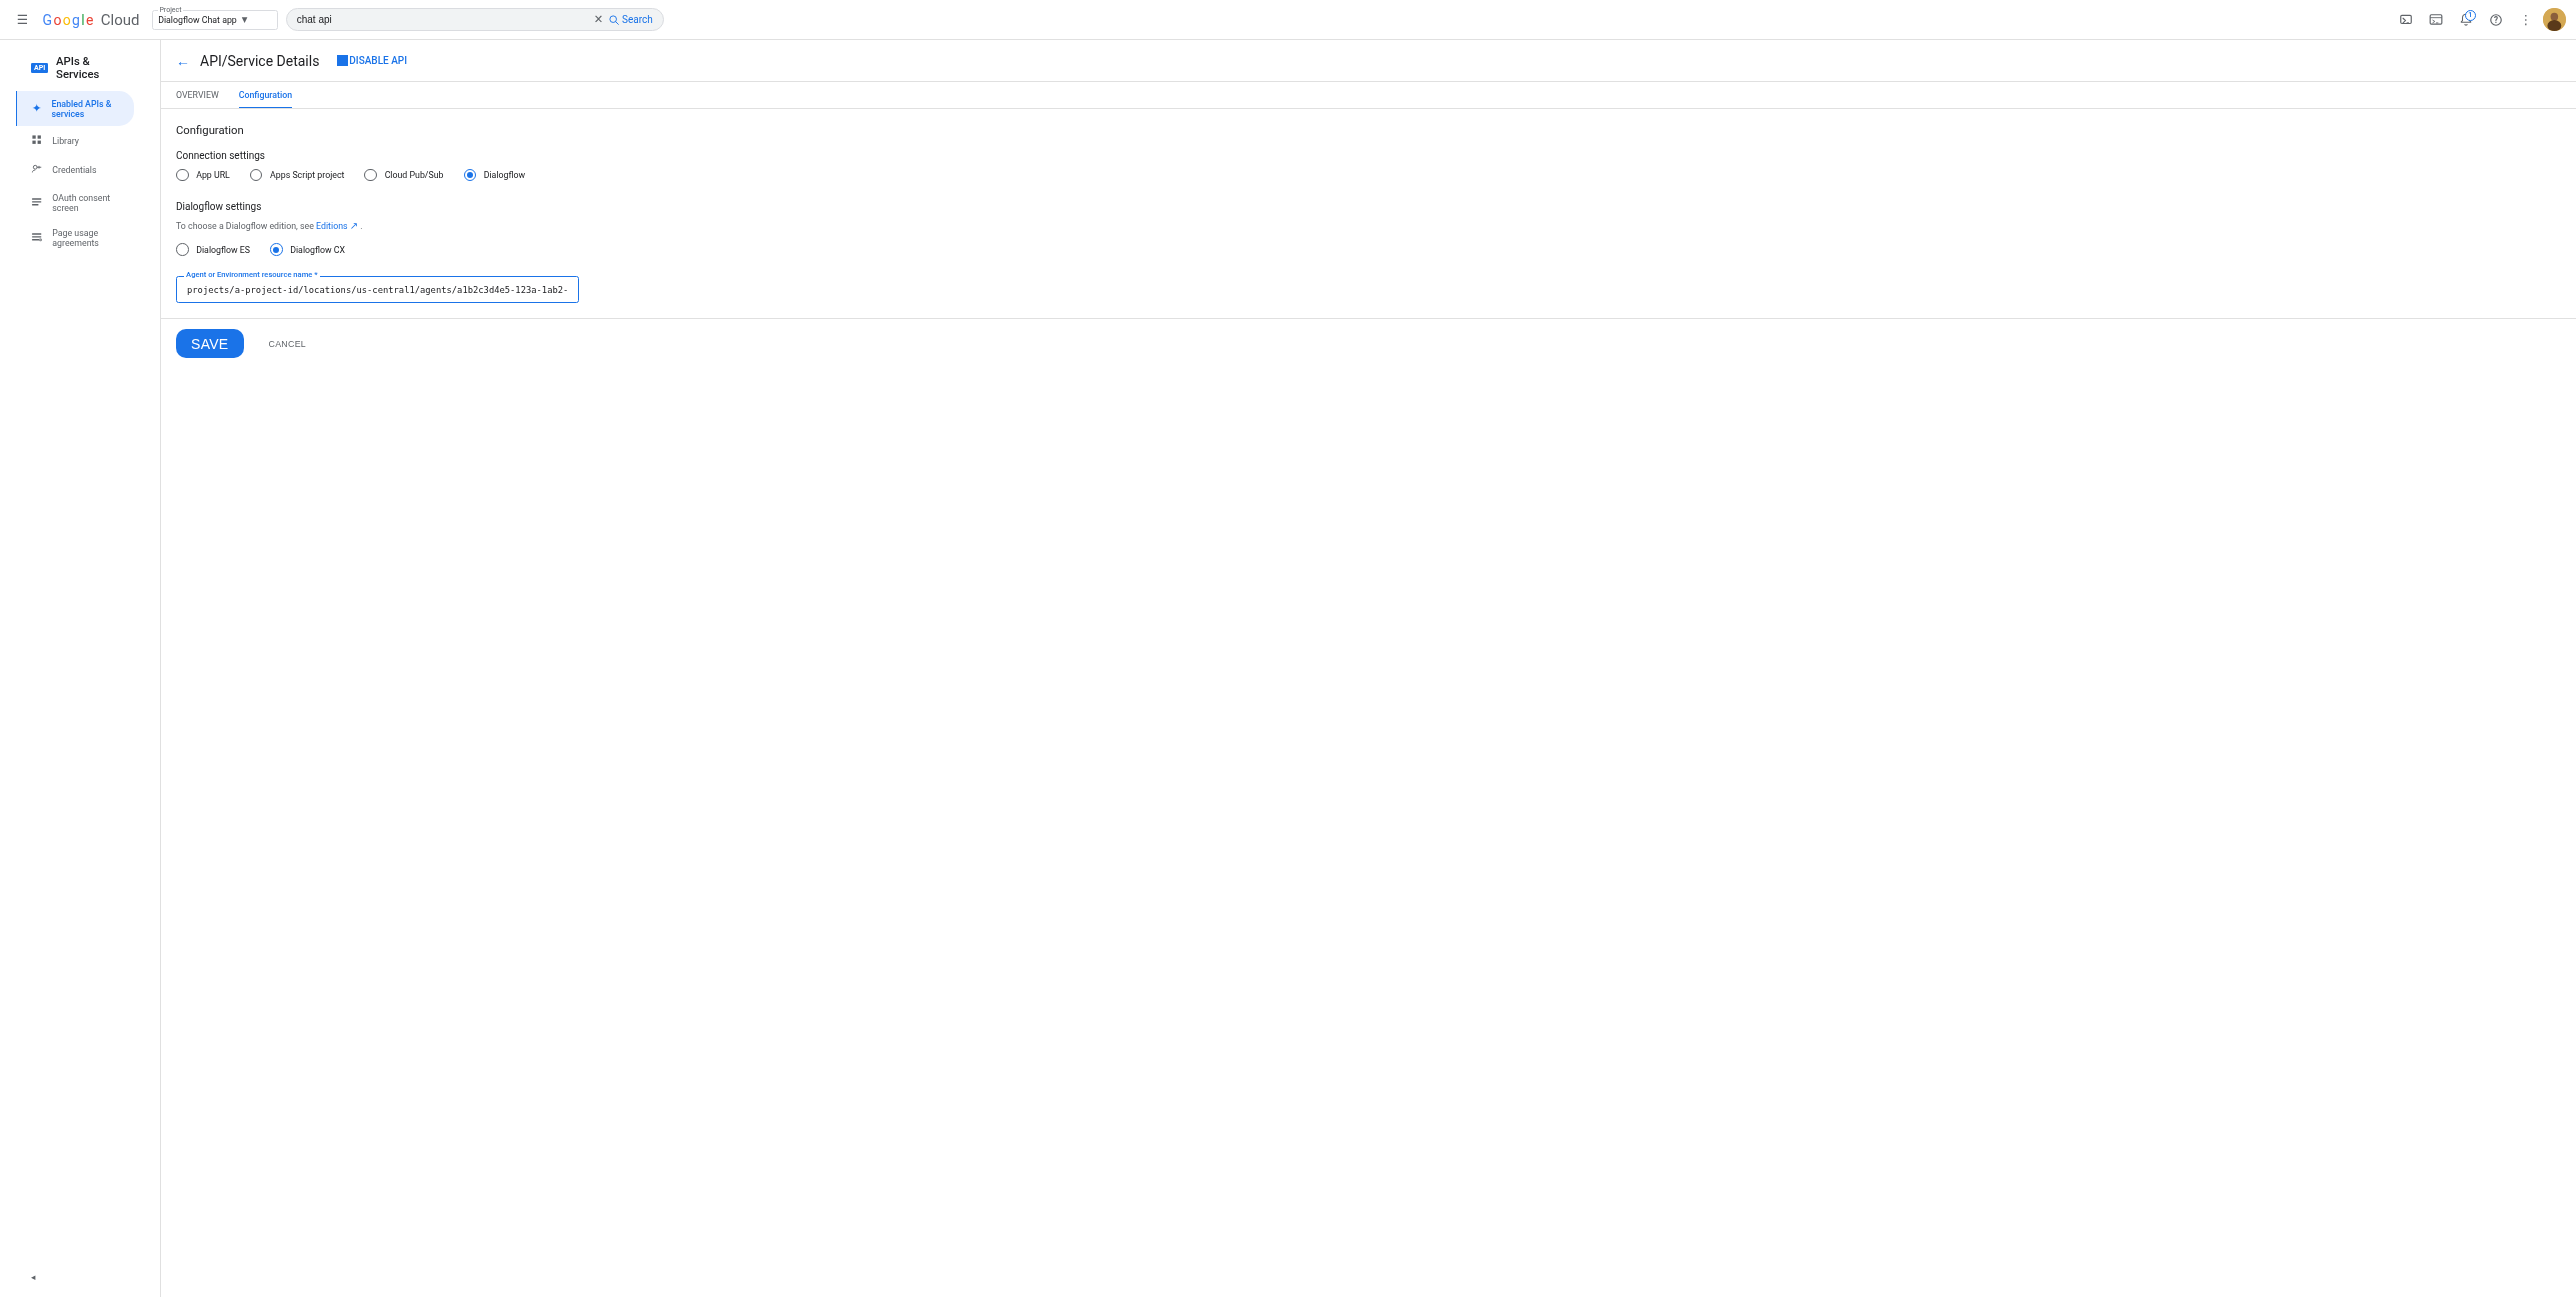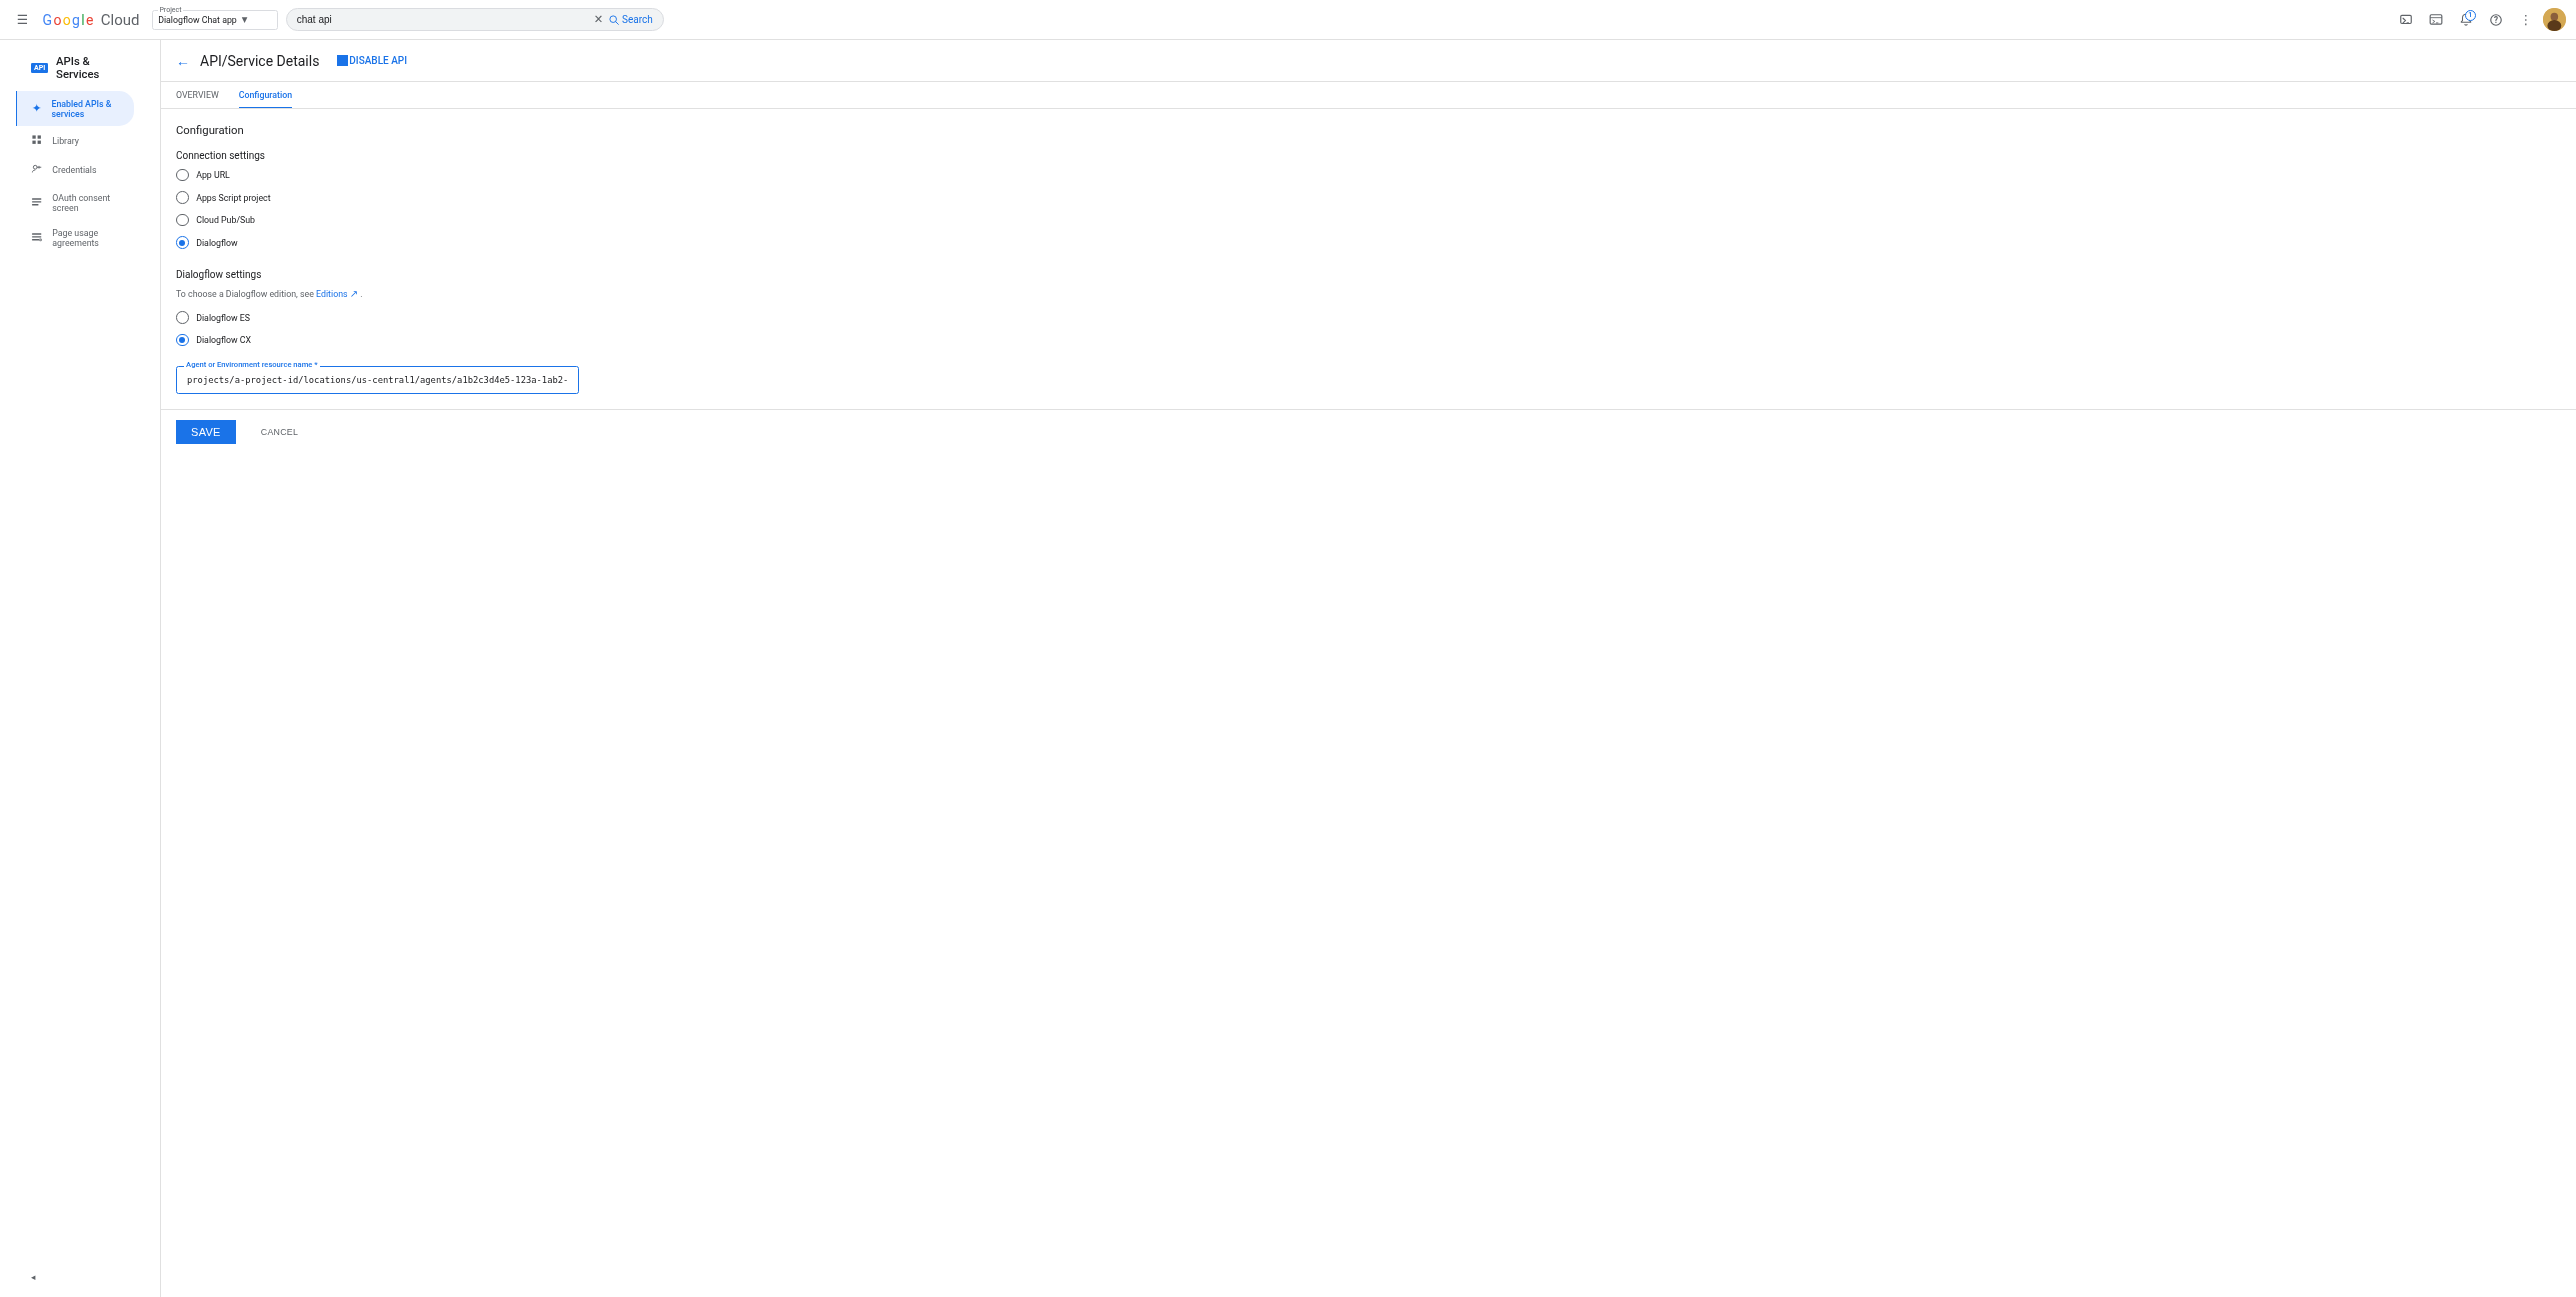--- a/index.html
+++ b/index.html
@@ -62,41 +62,41 @@
 
     .tab-bar { display: flex; border-bottom: 0.6px solid #e0e0e0; padding: 0 15px; }
     .tab { padding: 7.6px 0; margin-right: 20px; font-size: 8.8px; color: #5f6368; cursor: pointer; border-bottom: 1.9px solid transparent; }
     .tab.active { color: #1a73e8; border-bottom-color: #1a73e8; font-weight: 500; }
 
     .content { padding: 15px; max-width: 566px; }
     .section-title { font-size: 11.3px; color: #202124; font-weight: 400; margin-bottom: 12.6px; }
     .subsection-title { font-size: 10px; color: #202124; font-weight: 400; margin-bottom: 7.6px; }
 
     
-    .radio-group { display: flex; flex-direction: column; gap: 10px; margin-bottom: 20px; }
+    .radio-group { display: flex; flex-direction: row; gap: 20px; margin-bottom: 20px; }
     .radio-option { display: flex; align-items: center; gap: 7.6px; cursor: pointer; }
     .radio-circle { width: 12.6px; height: 12.6px; border-radius: 50%; border: 1.3px solid #5f6368; display: flex; align-items: center; justify-content: center; flex-shrink: 0; }
     .radio-circle.selected { border-color: #1a73e8; }
     .radio-circle.selected::after { content: ''; width: 6.3px; height: 6.3px; border-radius: 50%; background: #1a73e8; }
     .radio-label { font-size: 8.8px; color: #202124; }
 
     .dialogflow-section { margin-top: 5px; }
     .edition-text { font-size: 8.8px; color: #5f6368; margin-bottom: 12.6px; }
     .edition-link { color: #1a73e8; text-decoration: none; cursor: pointer; }
     .ext-link { font-size: 10px; }
 
     
     .field-group { margin-top: 15px; }
     .text-field { position: relative; }
     .text-field label { position: absolute; top: -6.3px; left: 7.6px; font-size: 7.6px; color: #1a73e8; background: #fff; padding: 0 2.5px; font-weight: 500; }
     .text-field input { width: 100%; max-width: 403px; border: 0.6px solid #1a73e8; border-radius: 2.5px; padding: 7.6px 10px; font-size: 8.8px; color: #202124; outline: none; font-family: monospace; }
 
     
     .action-bar { display: flex; align-items: center; gap: 10px; padding: 10px 15px; border-top: 0.6px solid #e0e0e0; background: #fff; }
-    .save-btn { background: #1a73e8; color: #fff; border: none; border-radius: 0; padding: 6.3px 15px; font-size: 11px; font-weight: 500; cursor: pointer; letter-spacing: 0.3px; }
+    .save-btn { background: #1a73e8; color: #fff; border: none; border-radius: 10px; padding: 6.3px 15px; font-size: 14px; font-weight: 500; cursor: pointer; letter-spacing: 0.3px; }
     .cancel-btn { background: transparent; color: #5f6368; border: none; padding: 6.3px 15px; font-size: 8.8px; font-weight: 500; cursor: pointer; letter-spacing: 0.3px; }
 
     
     .main::-webkit-scrollbar { width: 5px; }
     .main::-webkit-scrollbar-track { background: #f1f3f4; }
     .main::-webkit-scrollbar-thumb { background: #bdc1c6; border-radius: 2.5px; }
   </style>
 </head>
 <body>
 

